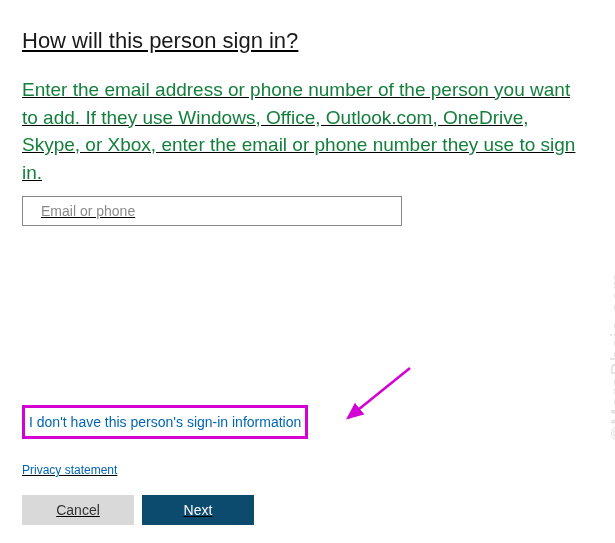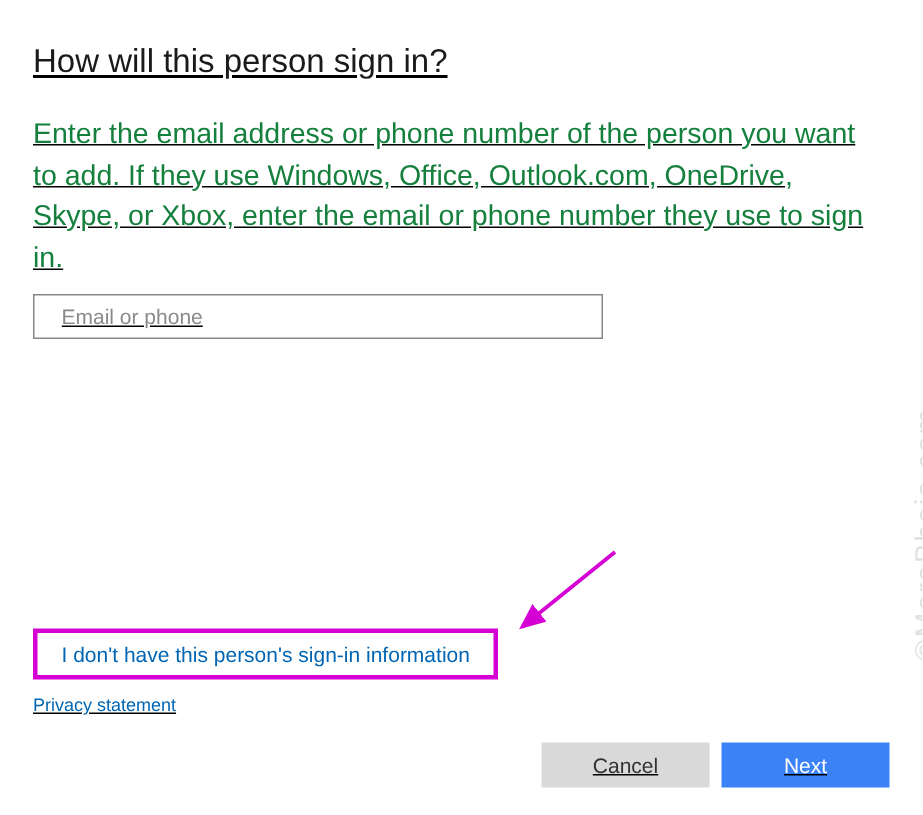--- a/index.html
+++ b/index.html
@@ -54,51 +54,51 @@
     .links {
       margin-bottom: 18px;
     }
     .link-no-info {
       display: inline-block;
       color: #0066b4;
       font-size: 14px;
       text-decoration: none;
       cursor: pointer;
       border: 3px solid #d400d4;
-      padding: 6px 16px;
-      margin-bottom: 6px;
+      padding: 6px 4px;
+      margin-bottom: 20px;
     }
     .link-privacy {
       display: block;
       color: #0066b4;
       font-size: 12px;
       text-decoration: none;
       cursor: pointer;
       margin-top: 4px;
     }
     .button-row {
       display: flex;
-      justify-content: flex-end;
+      justify-content: flex-start;
       gap: 8px;
     }
     .btn {
       width: 112px;
       height: 30px;
       font-size: 14px;
       font-family: inherit;
       border: none;
       cursor: pointer;
       text-align: center;
     }
     .btn-cancel {
       background: #d9d9d9;
       color: #333;
     }
     .btn-next {
-      background: #3b82f6;
+      background: #0c4a6e;
       color: #ffffff;
     }
     .arrow {
       position: absolute;
       left: 340px;
       top: 362px;
       pointer-events: none;
     }
     .watermark {
       position: absolute;

